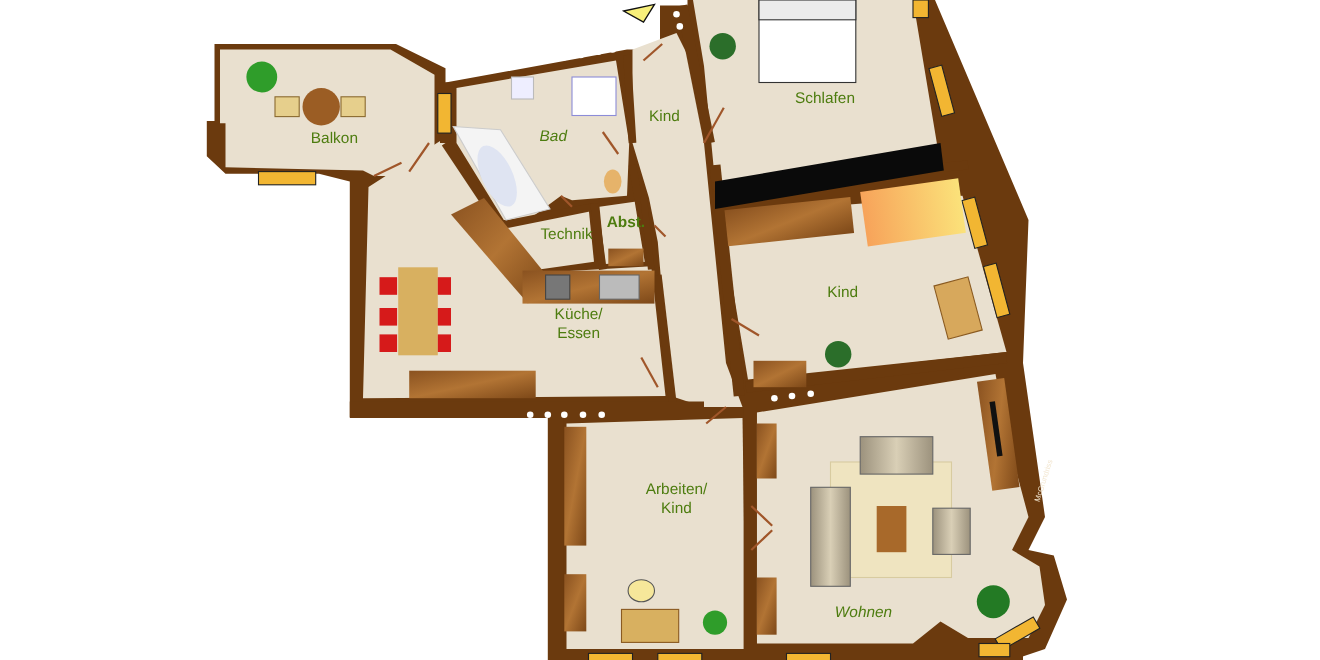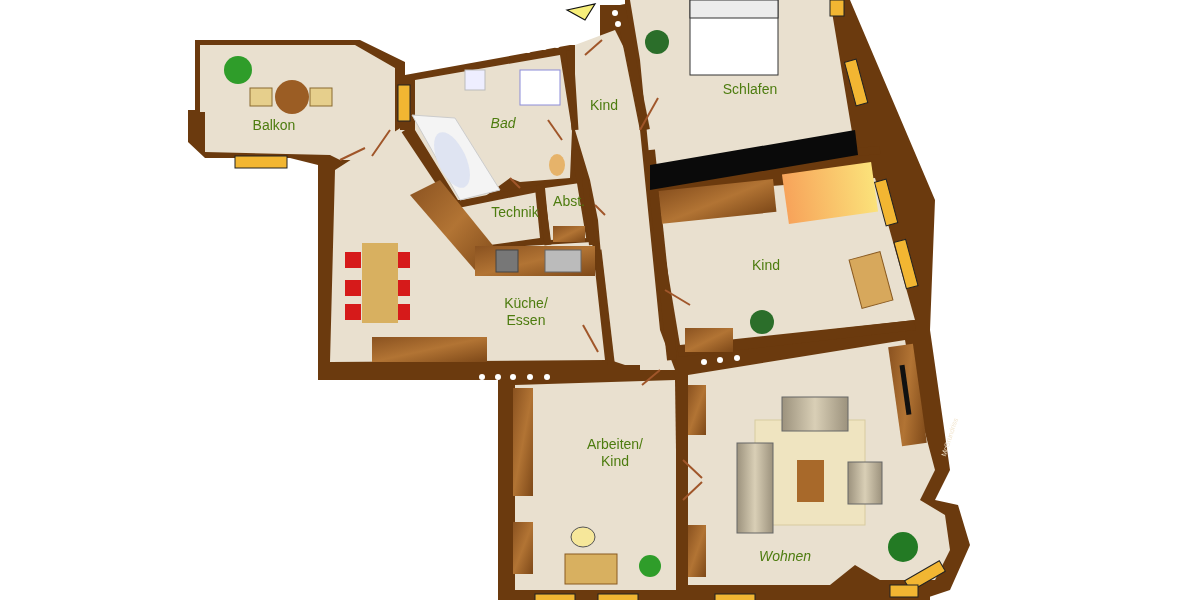--- a/index.html
+++ b/index.html
@@ -178,26 +178,26 @@
     <path d="M595,205 L605,215"></path>
       <path d="M583,325 L598,352"></path>
     <path d="M665,290 L690,305"></path>
       <path d="M642,385 L660,370"></path>
     <path d="M683,460 L702,478 M683,500 L702,482"></path>
   </g>
 
   <polygon points="567,10 595,4 585,20" fill="#f7ef7a" stroke="#111" stroke-width="1.2"></polygon>
 </svg>
 
-<div class="room-label" style="left:274px;top:117px;">Balkon</div>
+<div class="room-label" style="left:304px;top:117px;">Balkon</div>
 <div class="room-label" style="left:503px;top:115px;font-style:italic;">Bad</div>
 <div class="room-label" style="left:604px;top:97px;">Kind</div>
 <div class="room-label" style="left:750px;top:81px;">Schlafen</div>
 <div class="room-label" style="left:515px;top:204px;">Technik</div>
-<div class="room-label" style="left:569px;top:193px;">Abst.</div>
+<div class="room-label" style="left:569px;top:193px;font-weight:bold;">Abst.</div>
 <div class="room-label" style="left:766px;top:257px;">Kind</div>
-<div class="room-label" style="left:526px;top:295px;">Küche/
+<div class="room-label" style="left:526px;top:277px;">Küche/
 Essen</div>
 <div class="room-label" style="left:615px;top:436px;">Arbeiten/
 Kind</div>
 <div class="room-label" style="left:785px;top:548px;font-style:italic;">Wohnen</div>
 
 <div class="credit" style="left:940px;top:455px;">McGrundriss</div>
 
 </body></html>

